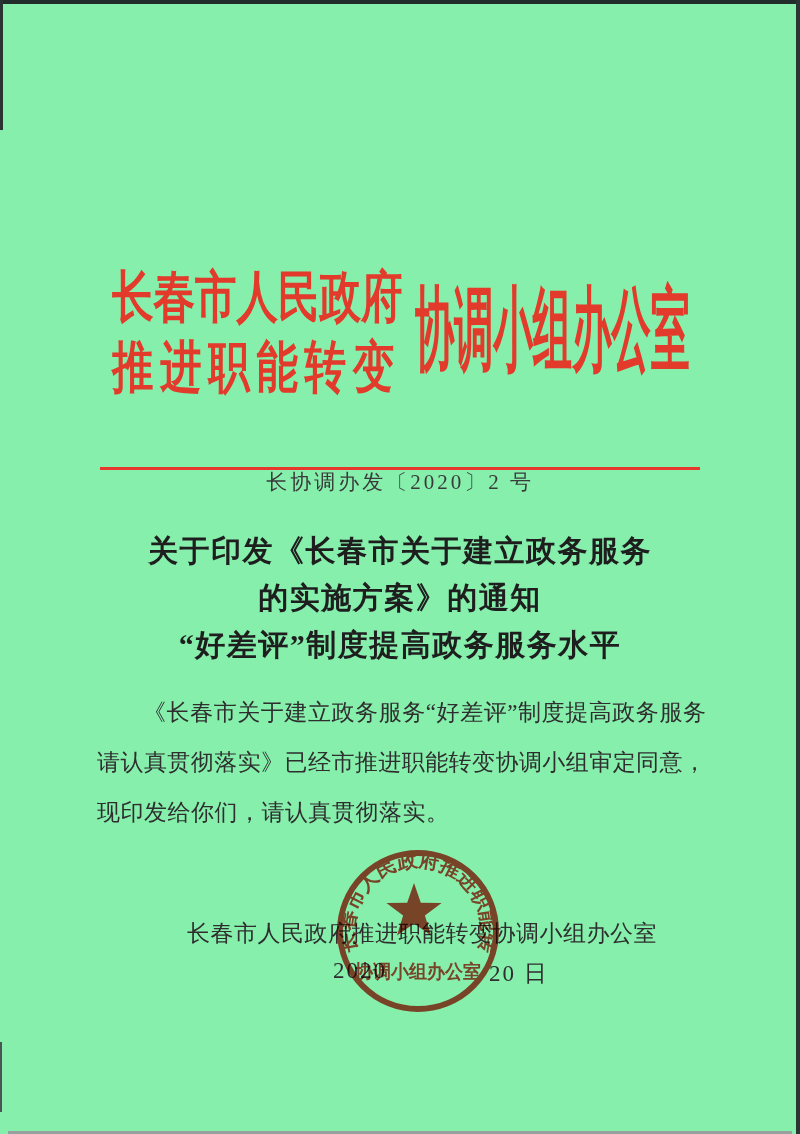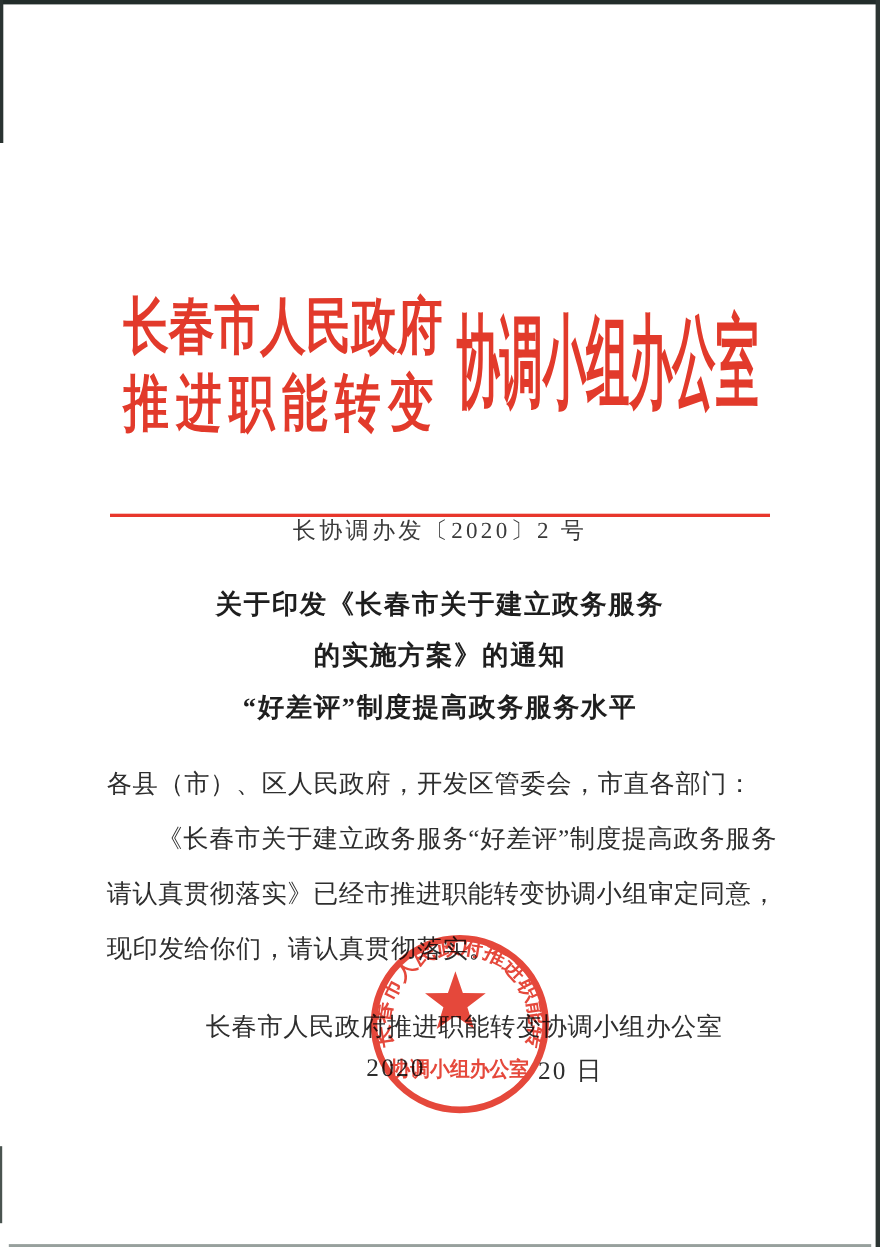--- a/index.html
+++ b/index.html
@@ -4,21 +4,21 @@
 <style>
   html,body{margin:0;padding:0;}
   body{
     width:800px;height:1134px;
     background:#e9ebe8;
     font-family:"Liberation Serif","DejaVu Serif",serif;
     position:relative;overflow:hidden;
   }
   .page{
     position:absolute;left:0;top:0;width:800px;height:1134px;
-    background:#ffffff;
+    background:#86efac;
   }
   
   .edge-top{position:absolute;left:0;top:0;width:800px;height:4px;background:#222c2a;}
   .edge-right{position:absolute;right:0;top:0;width:4px;height:1134px;background:#2c3533;}
   .edge-bottom{position:absolute;left:8px;bottom:0;width:784px;height:3px;background:#97a09d;}
   .edge-left-top{position:absolute;left:0;top:0;width:3px;height:130px;background:#2a3331;}
   .edge-left-bottom{position:absolute;left:0;top:1042px;width:2px;height:70px;background:#4a5450;}
 
   
   .masthead{position:absolute;left:0;top:262px;width:800px;height:140px;color:#e23a2b;}
@@ -40,21 +40,21 @@
 
   .docnum{
     position:absolute;left:0;top:428px;width:800px;
     text-align:center;font-size:21px;letter-spacing:3px;color:#3a3a3a;margin-top:40px;
   }
   .red-rule{position:absolute;left:100px;top:467px;width:600px;height:3px;background:#e8372c;}
 
   .title{
     position:absolute;left:0;top:527px;width:800px;
     text-align:center;font-weight:bold;color:#1e1e1e;
-    font-size:24px;line-height:47px;letter-spacing:1.5px;
+    font-size:30px;line-height:47px;letter-spacing:1.5px;
   }
 
   .body-text{
     position:absolute;left:97px;top:696px;width:609px;
     font-size:23px;color:#2e2e2e;
   }
   .body-line{height:50px;line-height:34px;white-space:nowrap;letter-spacing:0.5px;}
   .body-line.just{white-space:normal;text-align:justify;text-align-last:justify;letter-spacing:0;}
   .body-line.indent{padding-left:46px;}
 
@@ -97,21 +97,20 @@
 
   <div class="red-rule"></div>
 
   <div class="title">
     <div>关于印发《长春市关于建立政务服务</div>
     <div>的实施方案》的通知</div>
     <div>“好差评”制度提高政务服务水平</div>
   </div>
 
   <div class="body-text">
-    <div class="body-line">各县（市）、区人民政府，开发区管委会，市直各部门：</div>
     <div class="body-line just indent">《长春市关于建立政务服务“好差评”制度提高政务服务</div>
     <div class="body-line just">请认真贯彻落实》已经市推进职能转变协调小组审定同意，</div>
     <div class="body-line">现印发给你们，请认真贯彻落实。</div>
   </div>
 
   <div class="sig-org">长春市人民政府推进职能转变协调小组办公室</div>
 
   <div class="sig-date">
     <span>2020</span>
     <span class="gap"></span>

